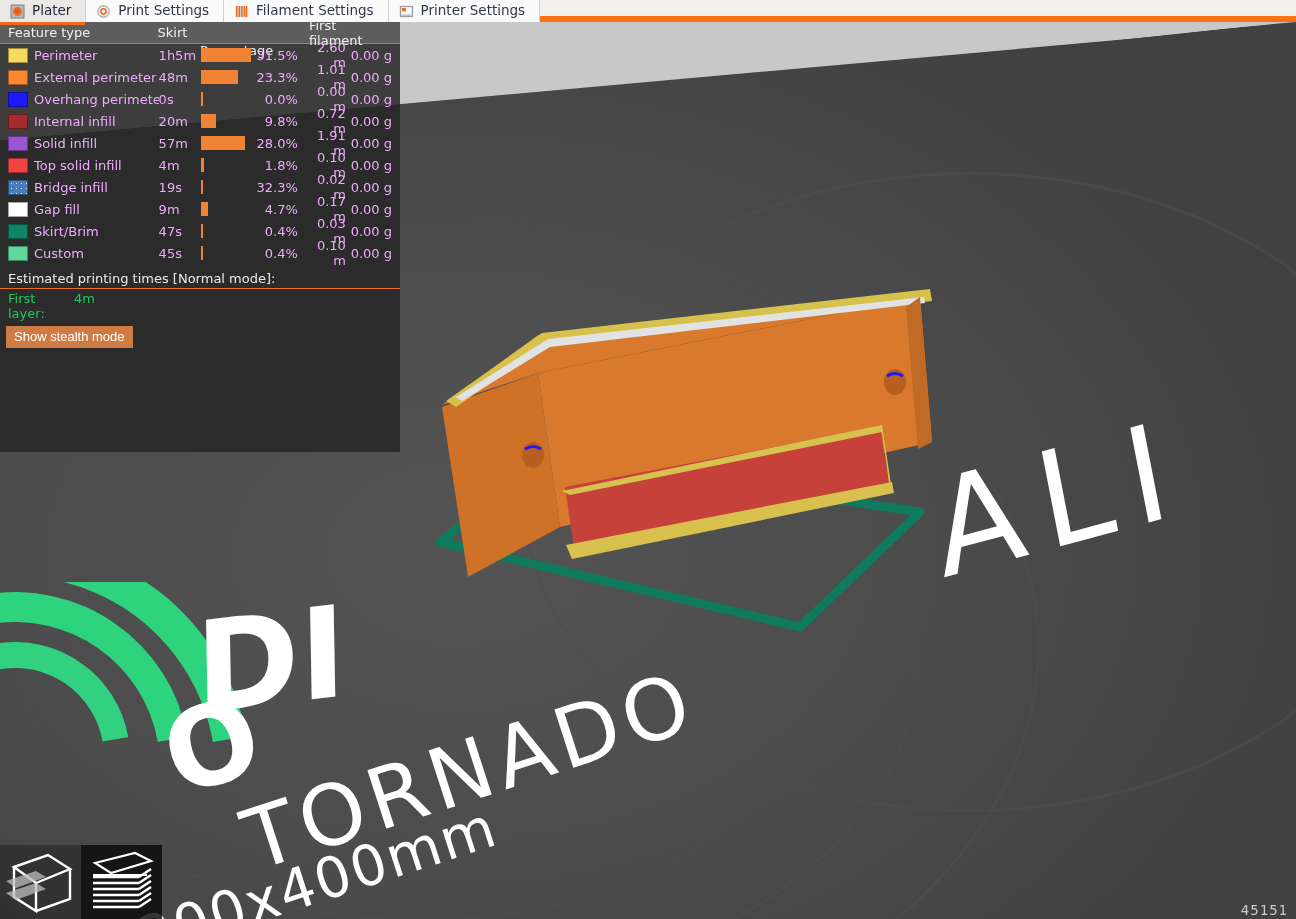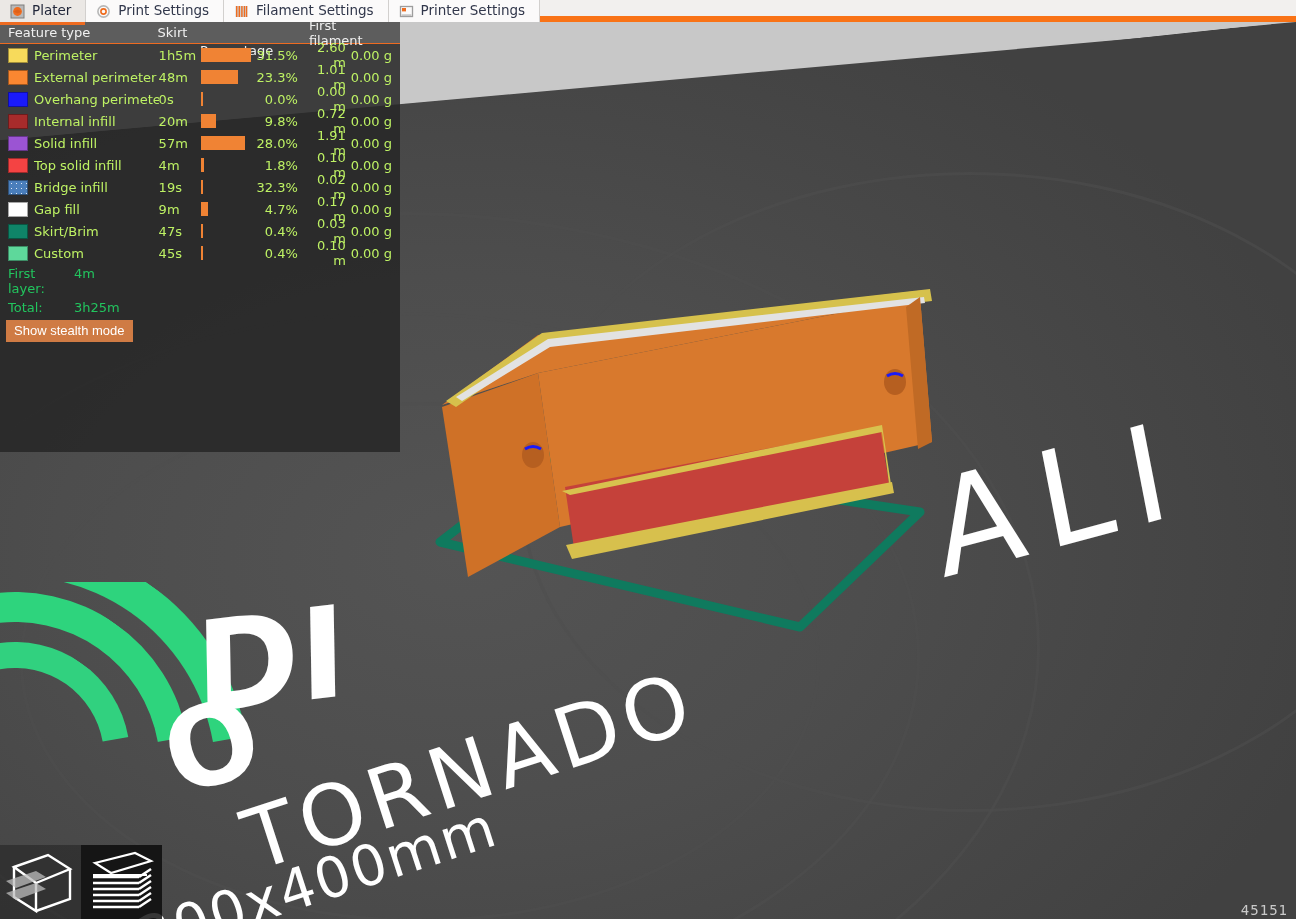--- a/index.html
+++ b/index.html
@@ -104,21 +104,21 @@
   }
   .col-feature { width: 162px; }
   .col-time    { width: 46px; }
   .col-pct     { width: 118px; margin-top: 36px; }
   .col-fil     { width: 90px; }
 
   .lrow {
     display: flex; align-items: center;
     height: 22px;
     padding: 0 8px;
-    color: #bef264;
+    color: #f0abfc;
   }
   .swatch {
     width: 20px; height: 15px; flex: 0 0 20px;
     margin-right: 6px;
     border: 1px solid rgba(0,0,0,0.35);
   }
   .lname { width: 136px; overflow: hidden; white-space: nowrap; }
   .ltime { width: 46px; }
   .lbarcell { width: 60px; display: flex; align-items: center; }
   .lbar { height: 14px; background: #f08334; min-width: 2px; }
@@ -444,25 +444,22 @@
           <span class="ltime">45s</span>
           <span class="lbarcell">
             <span class="lbar" style="width: 2px;"></span>
           </span>
           <span class="lpct">0.4%</span>
           <span class="lmeters">0.10 m</span>
           <span class="lgrams">0.00 g</span>
         </div>
       </div>
 
+    <div id="legend-sub">Estimated printing times [Normal mode]:</div>
 
     <div class="timeline-row">
       <span class="tl-label">First layer:</span>
       <span>4m</span>
     </div>
-    <div class="timeline-row">
-      <span class="tl-label">Total:</span>
-      <span>3h25m</span>
-    </div>
     <button id="stealth-btn">Show stealth mode</button>
   </div>
 
 </div>
 
 </body></html>

